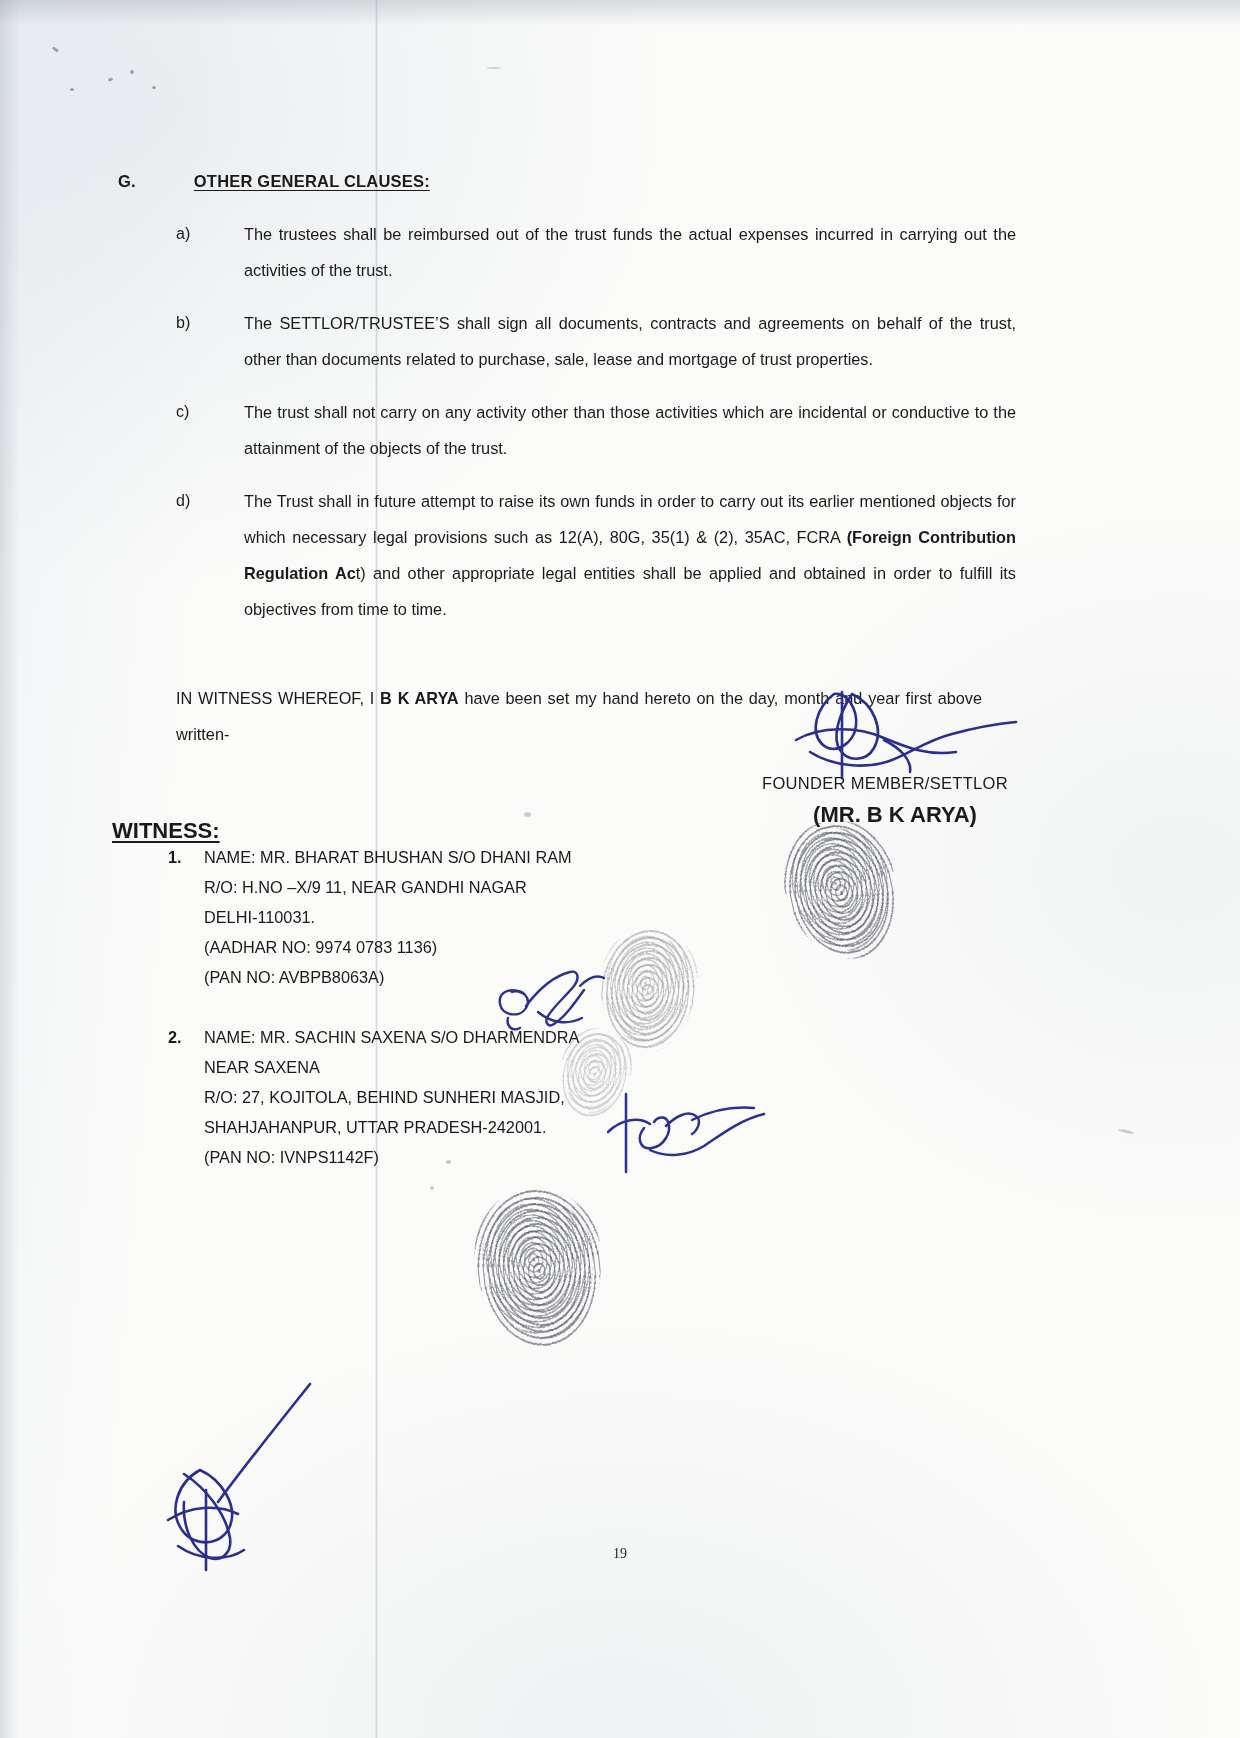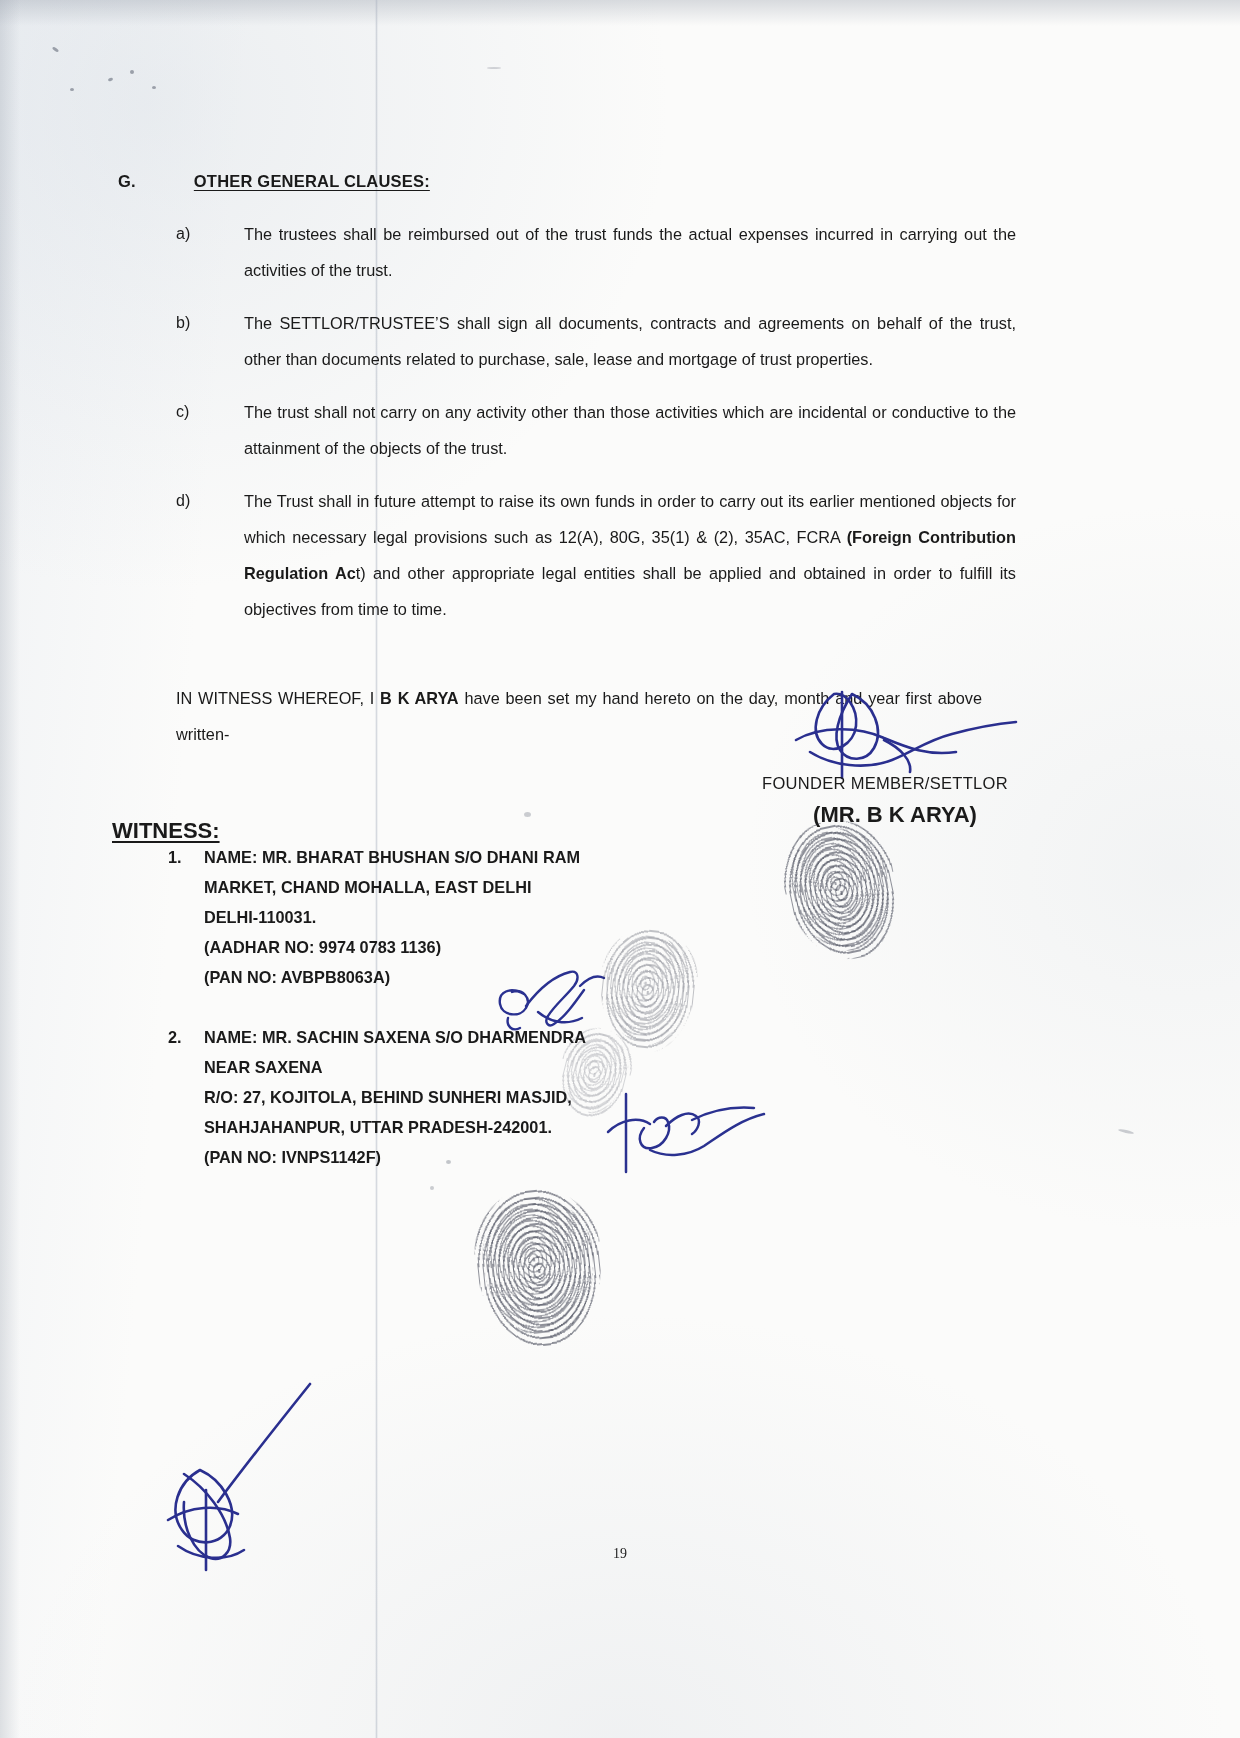--- a/index.html
+++ b/index.html
@@ -152,21 +152,21 @@
     flex: 0 0 36px;
     font-size: 16.3px;
     font-weight: bold;
     line-height: 30px;
   }
   .witness-lines {
     flex: 1;
   }
   .witness-line {
     font-size: 16.3px;
-    font-weight: bold;
+    font-weight: normal;
     line-height: 30px;
     white-space: nowrap;
   }
 
   .page-number {
     position: absolute;
     left: 0;
     right: 0;
     top: 1546px;
     text-align: center;
@@ -281,21 +281,21 @@
   <div class="fingerprint" style="left:786px; top:820px; width:110px; height:140px; transform:rotate(-12deg);"></div>
 
   <div class="witness-heading">WITNESS:</div>
 
   <div class="witness-list">
 
     <div class="witness-item">
       <div class="witness-num">1.</div>
       <div class="witness-lines">
         <div class="witness-line">NAME: MR. BHARAT BHUSHAN S/O DHANI RAM</div>
-        <div class="witness-line">MARKET,  CHAND MOHALLA, EAST DELHI</div>
+        <div class="witness-line">R/O: H.NO –X/9 11, NEAR GANDHI NAGAR</div>
         <div class="witness-line">DELHI-110031.</div>
         <div class="witness-line">(AADHAR NO: 9974 0783 1136)</div>
         <div class="witness-line">(PAN NO: AVBPB8063A)</div>
       </div>
     </div>
 
     <div class="witness-item">
       <div class="witness-num">2.</div>
       <div class="witness-lines">
         <div class="witness-line">NAME: MR. SACHIN SAXENA S/O DHARMENDRA</div>

